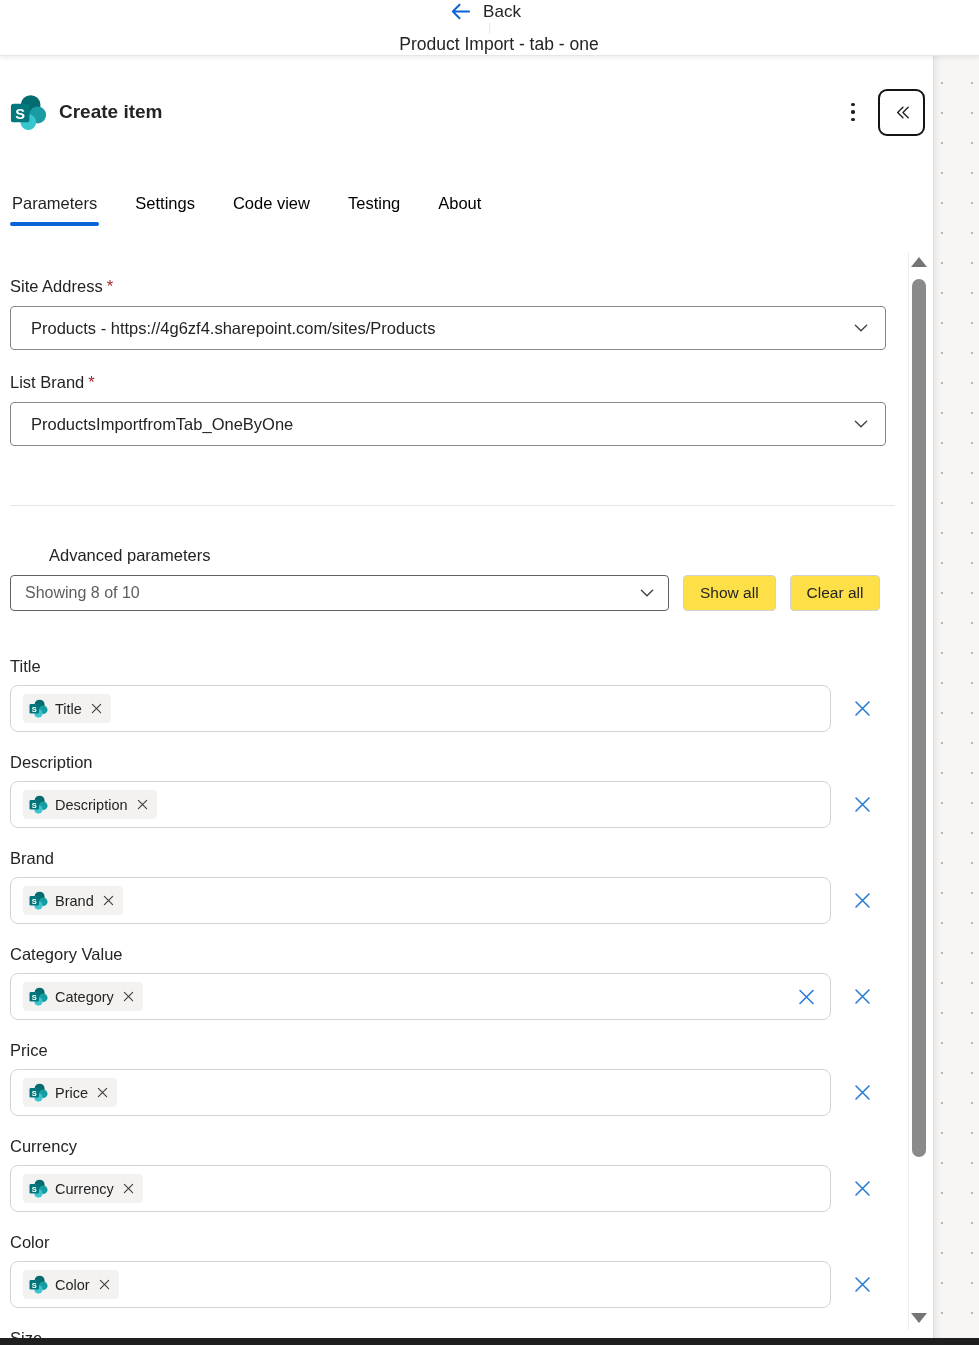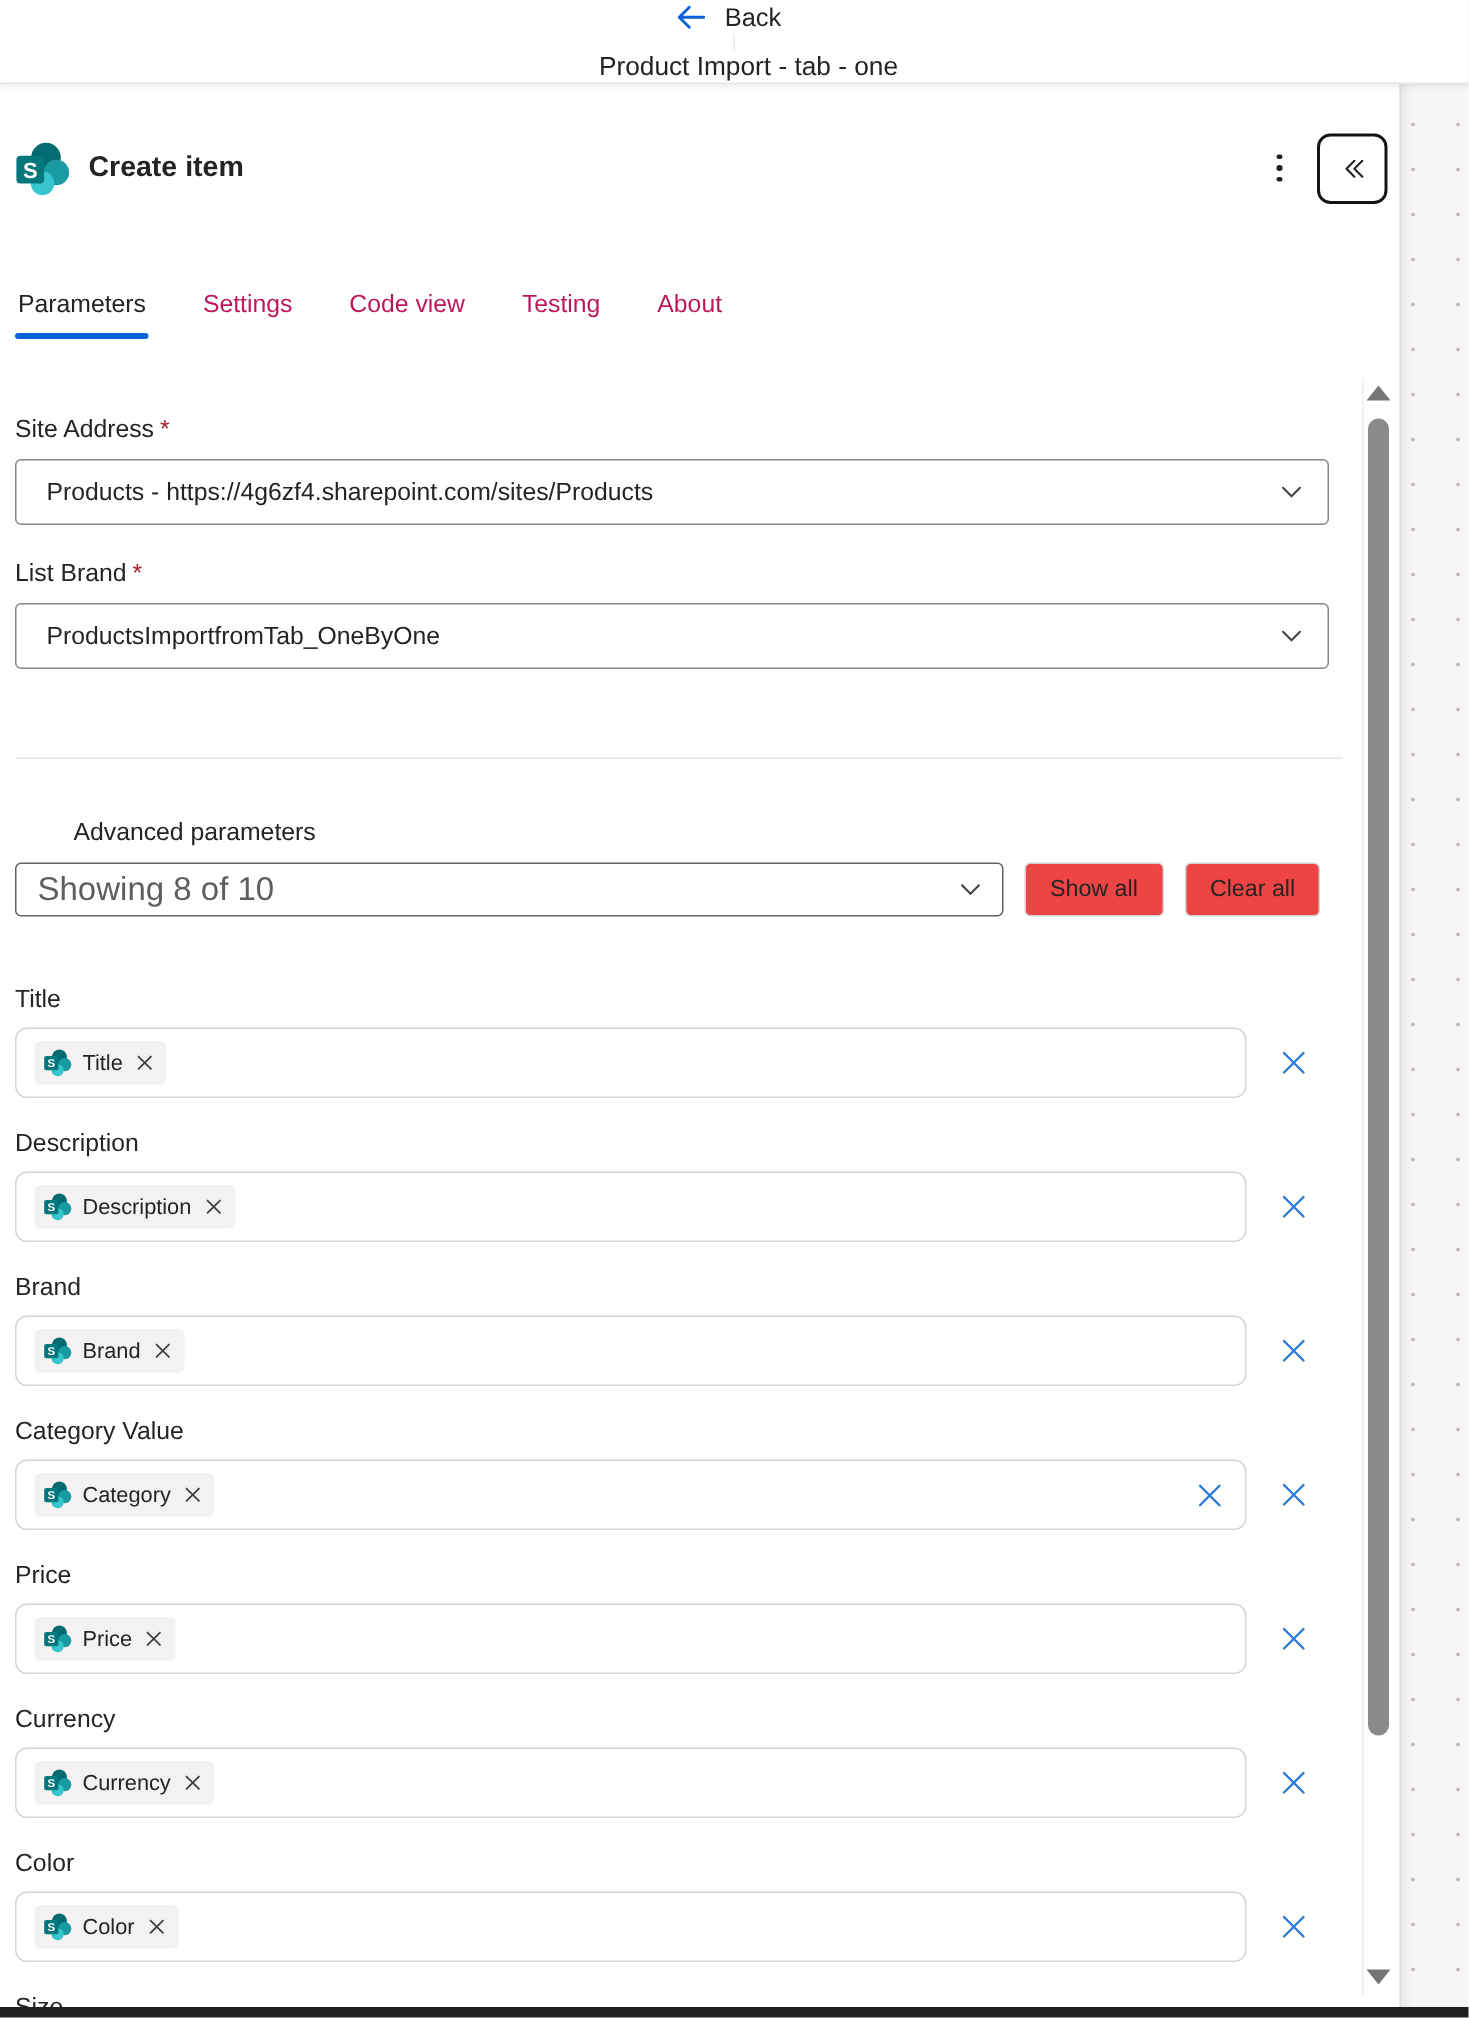--- a/index.html
+++ b/index.html
@@ -41,21 +41,21 @@
   .spacer { flex: 1; }
   .kebab { display: flex; flex-direction: column; gap: 4px; padding: 9px; cursor: pointer; margin-right: 14px; }
   .kebab i { width: 3.6px; height: 3.6px; border-radius: 50%; background: #1f1f1f; }
   .collapse-btn {
     width: 47px; height: 47px; border: 2.5px solid #141414; border-radius: 9px;
     background: #fff; display: flex; align-items: center; justify-content: center; cursor: pointer;
   }
 
   
   .tabs { display: flex; gap: 38px; margin: 62px 0 0 12px; }
-  .tab { position: relative; font-size: 16.5px; color: #be185d; padding-bottom: 13px; cursor: pointer; white-space: nowrap; }
+  .tab { position: relative; font-size: 16.5px; color: #000000; padding-bottom: 13px; cursor: pointer; white-space: nowrap; }
   .tab.active { color: #242424; font-weight: 400; }
   .tab.active::after {
     content: ""; position: absolute; left: -2px; right: -2px; bottom: 0; height: 4px;
     border-radius: 2px; background: var(--accent);
   }
 
   
   .content { margin: 48px 0 0 10px; }
   .field-label { font-size: 16.5px; line-height: 24px; }
   .req { color: var(--req-red); margin-left: 4px; }
@@ -66,26 +66,26 @@
     font-size: 16.5px; cursor: pointer;
   }
   .combobox .value { flex: 1; white-space: nowrap; overflow: hidden; }
   .mt20 { margin-top: 20px; }
   .divider { margin-top: 59px; width: 885px; height: 1px; background: #e5e5e5; }
   .adv-label { margin-top: 37px; margin-left: 39px; }
   .adv-row { margin-top: 8px; display: flex; align-items: center; }
   .adv-combo {
     width: 659px; height: 36px; border: 1px solid #616161; border-radius: 4px;
     display: flex; align-items: center; padding: 0 12px 0 14px;
-    color: #605e5c; font-size: 22px; cursor: pointer; background: #fff;
+    color: #605e5c; font-size: 16px; cursor: pointer; background: #fff;
   }
   .adv-combo .value { flex: 1; }
   .btn {
     height: 36px; padding: 0 16px; margin-left: 14px;
-    border: 1px solid #d1d1d1; border-radius: 4px; background: #ef4444;
+    border: 1px solid #d1d1d1; border-radius: 4px; background: #fde047;
     font-size: 15.5px; color: #242424; cursor: pointer;
     font-family: "Liberation Sans", sans-serif;
   }
 
   
   .param-block { margin-top: 18px; }
   .param-block.first { margin-top: 43px; }
   .param-row { display: flex; align-items: center; margin-top: 7px; }
   .param-input {
     position: relative; width: 821px; height: 47px;

